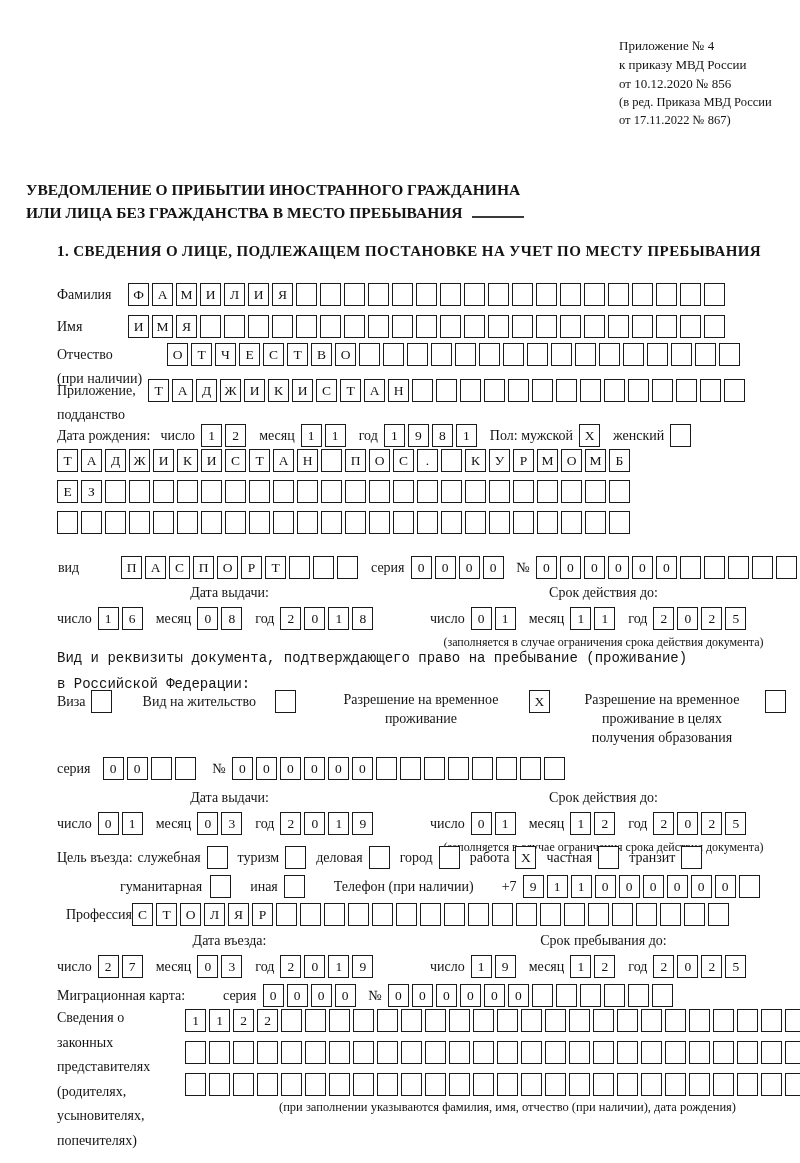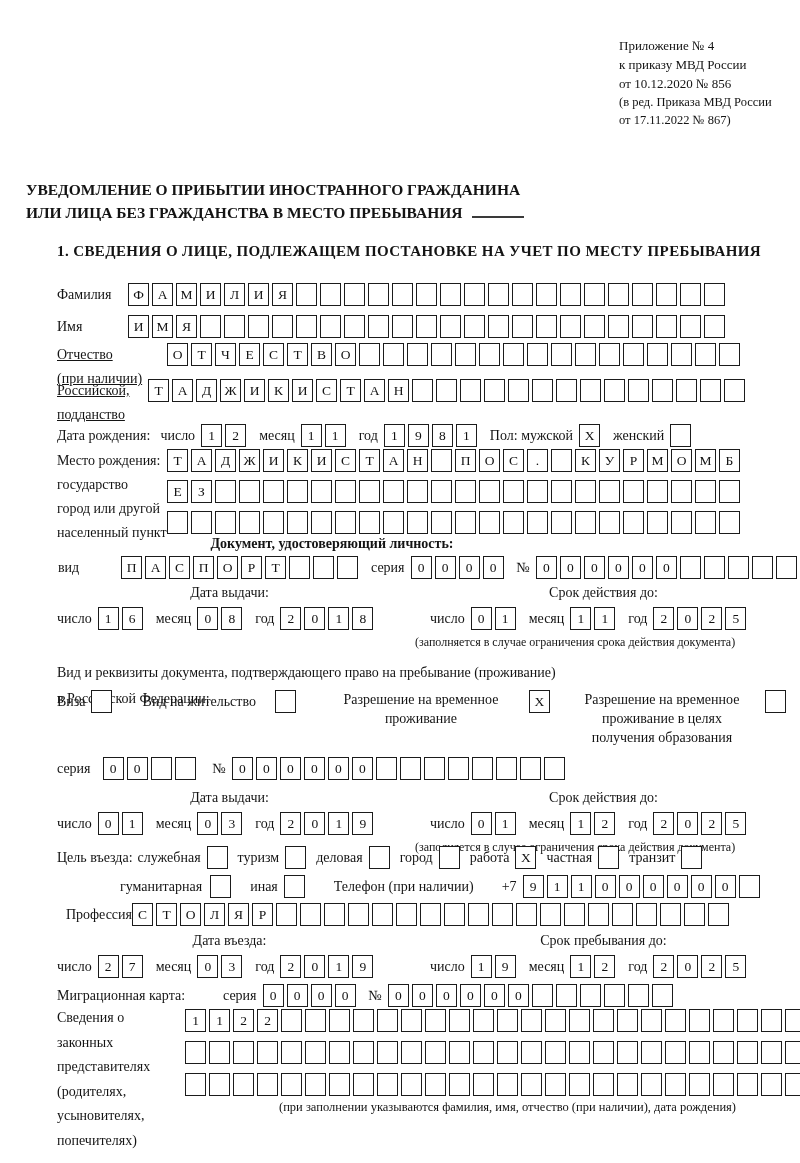--- a/index.html
+++ b/index.html
@@ -22,31 +22,31 @@
     vertical-align:top;background:#fff;color:#111;
   }
   .hdr-right{top:36px;left:619px;font-size:13px;line-height:19px;}
   .hdr-right .ed{font-size:12.5px;line-height:18px;}
   .hdr-right .ed:first-of-type{margin-top:3px;}
   .forma{top:148px;left:0;width:768px;text-align:right;font-weight:bold;letter-spacing:0.6px;font-size:14.5px;}
   .title{top:178px;left:0;width:662px;text-align:left;font-weight:bold;font-size:15.5px;line-height:23px;margin-left:26px;}
   .blank-line{display:inline-block;width:52px;border-bottom:2px solid #3a3a3a;height:13px;margin-left:10px;}
   .sec-heading{top:243px;left:57px;font-weight:bold;font-size:15px;letter-spacing:0.4px;white-space:nowrap;}
   .w71{width:71px;} .w75{width:75px;text-align:right;} .w91{width:91px;} .w110{width:110px;} .w63{width:63px;}
-  .lbl2{line-height:24px;text-decoration:underline;}
+  .lbl2{line-height:24px;}
   .dlab{line-height:24px;margin:0 6px 0 10px;}
   .dlab-first{margin-left:0;}
   .boxrows .boxes{display:block;margin-bottom:8px;}
   .dcol{position:absolute;top:0;}
   .dcol-l{left:0;width:345px;}
   .dcol-r{left:358px;width:377px;}
   .dhead{text-align:center;line-height:18px;margin-bottom:5px;}
   .dfields{display:flex;white-space:nowrap;}
-  .dnote{font-size:12px;line-height:16px;text-align:left;white-space:nowrap;margin-top:3px;}
-  .res-lines{top:660px;left:57px;line-height:26px;}
+  .dnote{font-size:12px;line-height:16px;text-align:center;white-space:nowrap;margin-top:3px;}
+  .res-lines{top:645px;left:57px;line-height:26px;font-family:Liberation Mono, monospace;}
   .viza-row{top:690px;left:57px;display:flex;align-items:flex-start;}
   .cap{text-align:center;line-height:19px;white-space:normal;}
   .cap-w1{width:200px;margin-left:22px;}
   .cap-w2{width:186px;margin-left:16px;}
   .gap8{margin-left:8px;} .gap10{margin-left:10px;} .gap14{margin-left:14px;} .gap28{margin-left:28px;}
   .opt{display:flex;align-items:flex-start;}
   .opt .lbl{margin-right:5px;}
   .purpose2{top:875px;left:120px;}
   .note-bottom{top:1099px;left:215px;width:585px;text-align:center;font-size:12.5px;line-height:16px;}
   .glabels div{line-height:24.5px;}
@@ -85,55 +85,48 @@
   <div class="abs row" style="top:343px;left:57px;">
     <span class="lbl w110">
       <span class="lbl2">Отчество</span><br>
       <span class="lbl2">(при наличии)</span>
     </span>
     <span class="boxes"><span class="cell">О</span><span class="cell">Т</span><span class="cell">Ч</span><span class="cell">Е</span><span class="cell">С</span><span class="cell">Т</span><span class="cell">В</span><span class="cell">О</span><span class="cell"></span><span class="cell"></span><span class="cell"></span><span class="cell"></span><span class="cell"></span><span class="cell"></span><span class="cell"></span><span class="cell"></span><span class="cell"></span><span class="cell"></span><span class="cell"></span><span class="cell"></span><span class="cell"></span><span class="cell"></span><span class="cell"></span><span class="cell"></span></span>
   </div>
 
   <div class="abs row" style="top:379px;left:57px;">
     <span class="lbl w91">
-      <span class="lbl2">Российской,</span><br>
+      <span class="lbl2">Приложение,</span><br>
       <span class="lbl2">подданство</span>
     </span>
     <span class="boxes"><span class="cell">Т</span><span class="cell">А</span><span class="cell">Д</span><span class="cell">Ж</span><span class="cell">И</span><span class="cell">К</span><span class="cell">И</span><span class="cell">С</span><span class="cell">Т</span><span class="cell">А</span><span class="cell">Н</span><span class="cell"></span><span class="cell"></span><span class="cell"></span><span class="cell"></span><span class="cell"></span><span class="cell"></span><span class="cell"></span><span class="cell"></span><span class="cell"></span><span class="cell"></span><span class="cell"></span><span class="cell"></span><span class="cell"></span><span class="cell"></span></span>
   </div>
 
   <div class="abs row" style="top:424px;left:57px;">
     <span class="lbl">Дата рождения:</span>
     <span class="dlab">число</span>
     <span class="boxes"><span class="cell">1</span><span class="cell">2</span></span>
     <span class="dlab">месяц</span>
     <span class="boxes"><span class="cell">1</span><span class="cell">1</span></span>
     <span class="dlab">год</span>
     <span class="boxes"><span class="cell">1</span><span class="cell">9</span><span class="cell">8</span><span class="cell">1</span></span>
     <span class="dlab">Пол: мужской</span>
     <span class="boxes"><span class="cell">X</span></span>
     <span class="dlab">женский</span>
     <span class="boxes"><span class="cell"></span></span>
   </div>
 
   <div class="abs row" style="top:449px;left:57px;">
-    <span class="lbl w110">
-      <span>Место рождения:</span><br>
-      <span>государство</span><br>
-      <span>город или другой</span><br>
-      <span>населенный пункт</span>
-    </span>
     <span class="boxrows">
       <span class="boxes"><span class="cell">Т</span><span class="cell">А</span><span class="cell">Д</span><span class="cell">Ж</span><span class="cell">И</span><span class="cell">К</span><span class="cell">И</span><span class="cell">С</span><span class="cell">Т</span><span class="cell">А</span><span class="cell">Н</span><span class="cell"></span><span class="cell">П</span><span class="cell">О</span><span class="cell">С</span><span class="cell">.</span><span class="cell"></span><span class="cell">К</span><span class="cell">У</span><span class="cell">Р</span><span class="cell">М</span><span class="cell">О</span><span class="cell">М</span><span class="cell">Б</span></span>
       <span class="boxes"><span class="cell">Е</span><span class="cell">З</span><span class="cell"></span><span class="cell"></span><span class="cell"></span><span class="cell"></span><span class="cell"></span><span class="cell"></span><span class="cell"></span><span class="cell"></span><span class="cell"></span><span class="cell"></span><span class="cell"></span><span class="cell"></span><span class="cell"></span><span class="cell"></span><span class="cell"></span><span class="cell"></span><span class="cell"></span><span class="cell"></span><span class="cell"></span><span class="cell"></span><span class="cell"></span><span class="cell"></span></span>
       <span class="boxes"><span class="cell"></span><span class="cell"></span><span class="cell"></span><span class="cell"></span><span class="cell"></span><span class="cell"></span><span class="cell"></span><span class="cell"></span><span class="cell"></span><span class="cell"></span><span class="cell"></span><span class="cell"></span><span class="cell"></span><span class="cell"></span><span class="cell"></span><span class="cell"></span><span class="cell"></span><span class="cell"></span><span class="cell"></span><span class="cell"></span><span class="cell"></span><span class="cell"></span><span class="cell"></span><span class="cell"></span></span>
     </span>
   </div>
 
-  <div class="abs" style="top:536px;left:57px;width:550px;text-align:center;font-weight:bold;">Документ, удостоверяющий личность:</div>
 
   <div class="abs row" style="top:556px;left:58px;">
     <span class="lbl w63">вид</span>
     <span class="boxes"><span class="cell">П</span><span class="cell">А</span><span class="cell">С</span><span class="cell">П</span><span class="cell">О</span><span class="cell">Р</span><span class="cell">Т</span><span class="cell"></span><span class="cell"></span><span class="cell"></span></span>
     <span class="dlab">серия</span>
     <span class="boxes"><span class="cell">0</span><span class="cell">0</span><span class="cell">0</span><span class="cell">0</span></span>
     <span class="dlab">№</span>
     <span class="boxes"><span class="cell">0</span><span class="cell">0</span><span class="cell">0</span><span class="cell">0</span><span class="cell">0</span><span class="cell">0</span><span class="cell"></span><span class="cell"></span><span class="cell"></span><span class="cell"></span><span class="cell"></span></span>
   </div>
 

